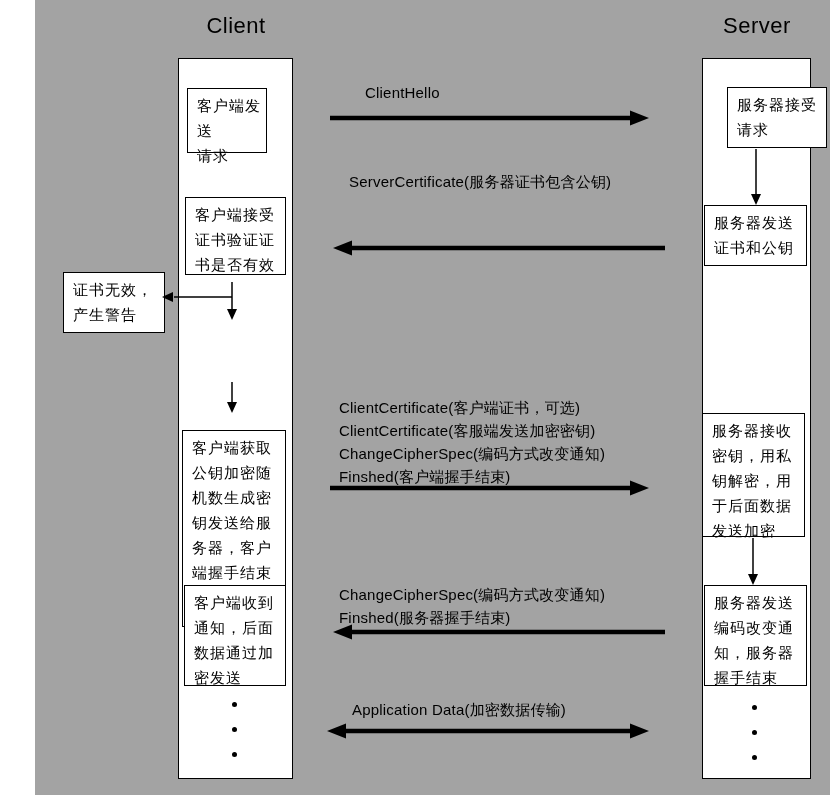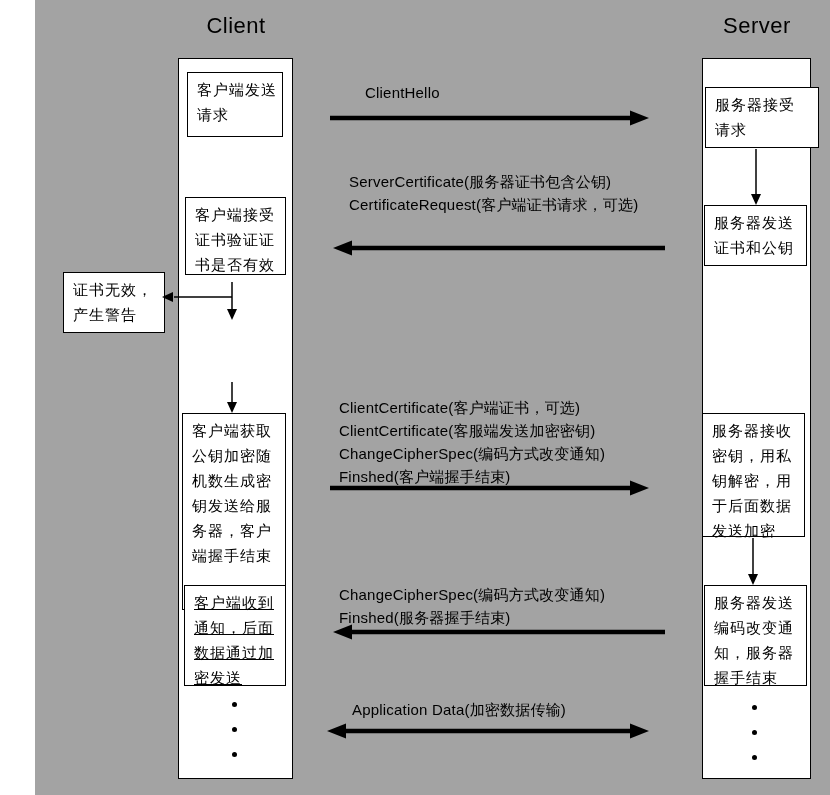--- a/index.html
+++ b/index.html
@@ -34,59 +34,58 @@
 <body>
 
 <div id="canvas">
 
   <div class="abs title" style="left:143px;top:13px;width:116px;">Client</div>
   <div class="abs title" style="left:667px;top:13px;width:110px;">Server</div>
 
   <div class="abs lane" style="left:143px;top:58px;width:113px;height:719px;"></div>
   <div class="abs lane" style="left:667px;top:58px;width:107px;height:719px;"></div>
 
-  <div class="abs node" style="left:152px;top:72px;width:96px;height:65px;">客户端发送
+  <div class="abs node" style="left:152px;top:88px;width:80px;height:65px;">客户端发送
 请求</div>
   <div class="abs node" style="left:150px;top:197px;width:101px;height:78px;">客户端接受
 证书验证证
 书是否有效</div>
   <div class="abs node" style="left:28px;top:272px;width:102px;height:61px;">证书无效，
 产生警告</div>
-  <div class="abs node" style="left:147px;top:413px;width:104px;height:197px;">客户端获取
+  <div class="abs node" style="left:147px;top:430px;width:104px;height:197px;">客户端获取
 公钥加密随
 机数生成密
 钥发送给服
 务器，客户
 端握手结束</div>
-  <div class="abs node" style="left:149px;top:585px;width:102px;height:101px;text-decoration:underline;">客户端收到
+  <div class="abs node" style="left:149px;top:585px;width:102px;height:101px;">客户端收到
 通知，后面
 数据通过加
 密发送</div>
 
-  <div class="abs node" style="left:670px;top:87px;width:114px;height:61px;">服务器接受
+  <div class="abs node" style="left:692px;top:87px;width:100px;height:61px;">服务器接受
 请求</div>
   <div class="abs node" style="left:669px;top:205px;width:103px;height:61px;">服务器发送
 证书和公钥</div>
   <div class="abs node" style="left:667px;top:413px;width:103px;height:124px;">服务器接收
 密钥，用私
 钥解密，用
 于后面数据
 发送加密</div>
   <div class="abs node" style="left:669px;top:585px;width:103px;height:101px;">服务器发送
 编码改变通
 知，服务器
 握手结束</div>
 
   <div class="abs msg" style="left:330px;top:81px;">
     <div>ClientHello</div>
   </div>
 
   <div class="abs msg" style="left:314px;top:170px;">
     <div>ServerCertificate(服务器证书包含公钥)</div>
-    <div>CertificateRequest(客户端证书请求，可选)</div>
   </div>
 
   <div class="abs msg" style="left:304px;top:396px;">
     <div>ClientCertificate(客户端证书，可选)</div>
     <div>ClientCertificate(客服端发送加密密钥)</div>
     <div>ChangeCipherSpec(编码方式改变通知)</div>
     <div>Finshed(客户端握手结束)</div>
   </div>
 
   <div class="abs msg" style="left:304px;top:583px;">

